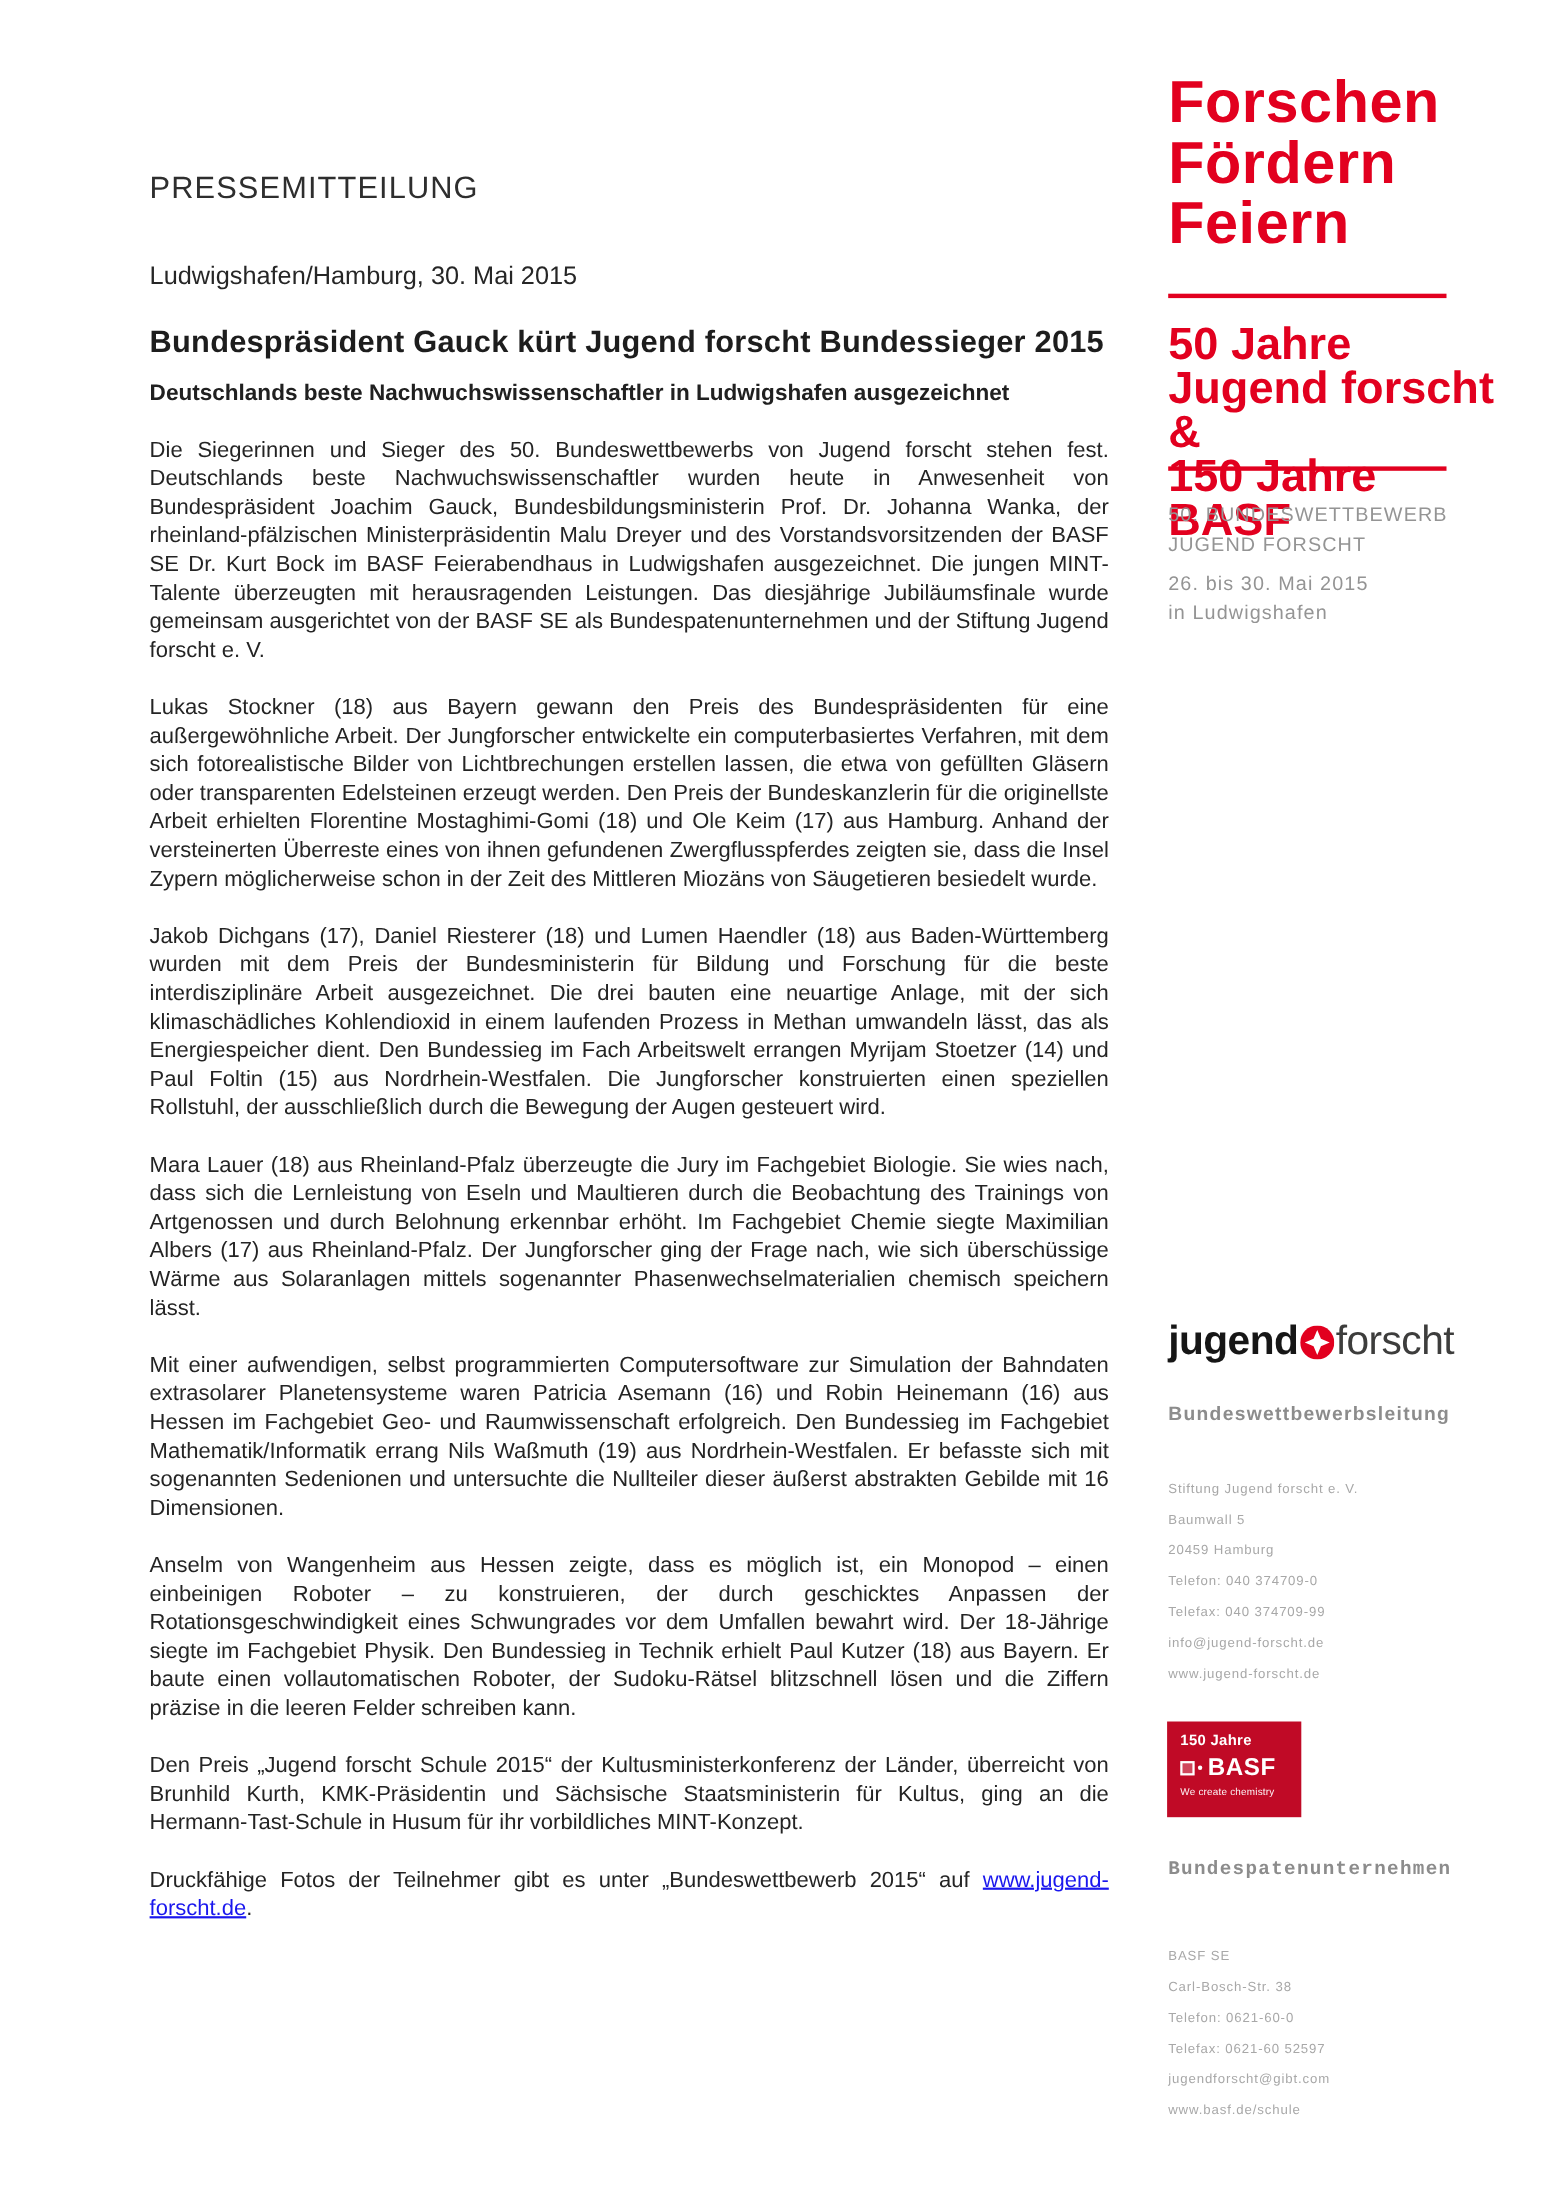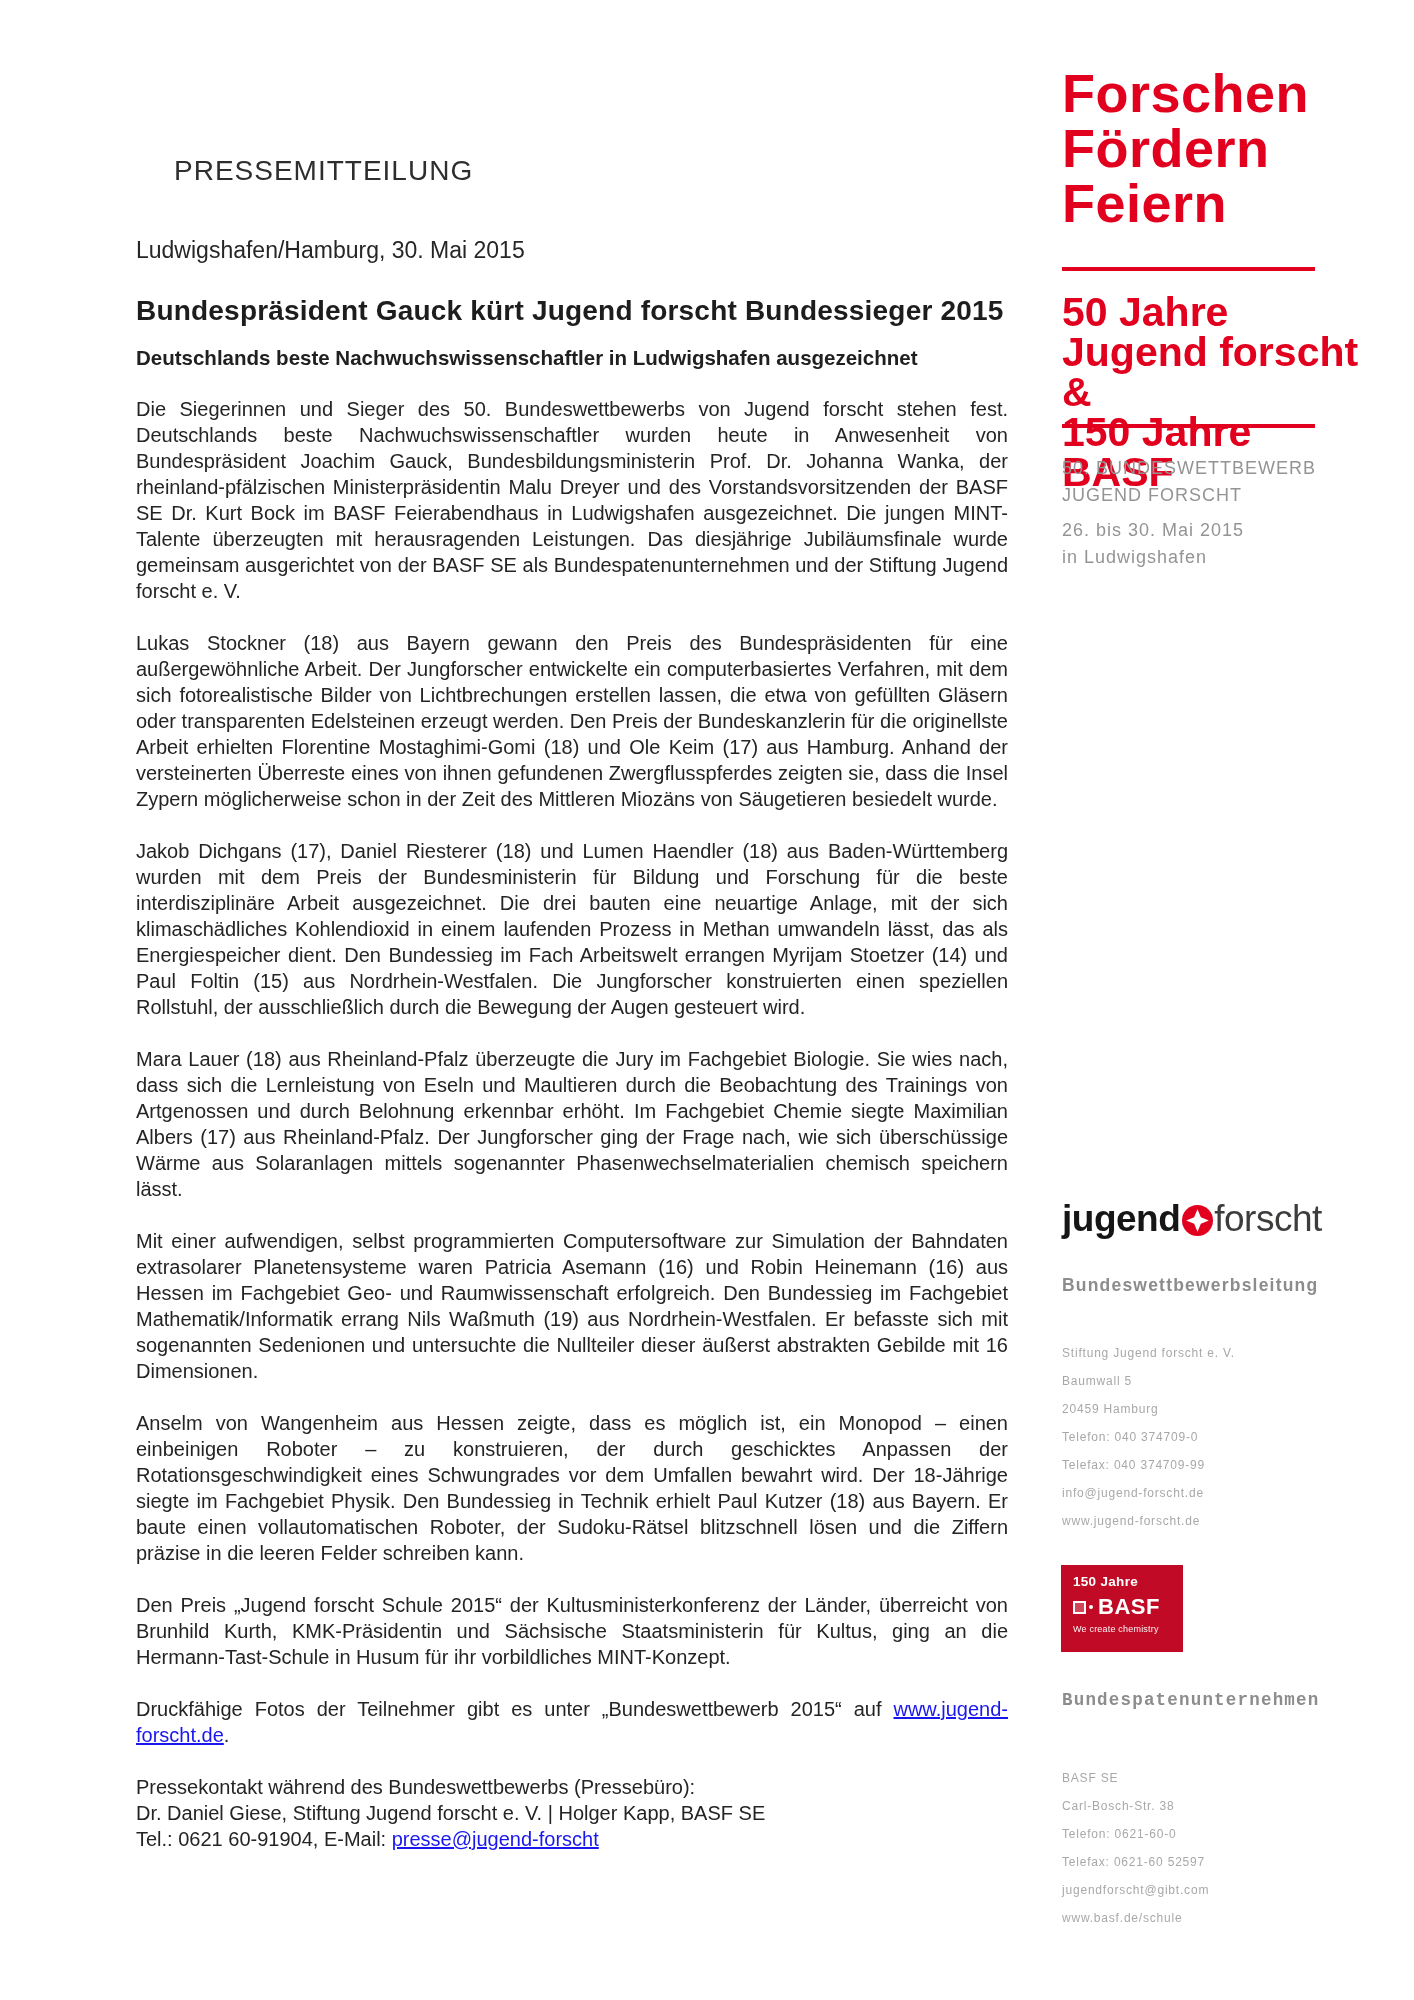--- a/index.html
+++ b/index.html
@@ -8,21 +8,21 @@
     position:relative;
     width:1414px; height:2000px;
     font-family:"Liberation Sans", sans-serif;
     color:#242424;
     overflow:hidden;
   }
   .page { position:absolute; inset:0; background:#fff; }
 
   
   .main-col { position:absolute; left:136px; top:155px; width:872px; }
-  .kicker { font-size:28px; letter-spacing:1px; color:#2e2e2e; font-weight:400;margin-left:38px; }
+  .kicker { font-size:28px; letter-spacing:1px; color:#2e2e2e; font-weight:400; }
   .dateline { margin-top:50px; font-size:23px; color:#262626; }
   .headline { margin-top:31px; font-size:28px; font-weight:700; color:#1d1d1d; letter-spacing:.2px; }
   .subheadline { margin-top:19px; font-size:20.5px; font-weight:700; color:#202020; }
   p.body-par {
     margin-top:26px;
     font-size:20px; line-height:26px;
     text-align:justify; text-justify:inter-word;
     color:#242424;
   }
   .contact-block { margin-top:26px; font-size:20px; line-height:26px; color:#242424; }
@@ -78,25 +78,20 @@
     <p class="body-par">Die Siegerinnen und Sieger des 50. Bundeswettbewerbs von Jugend forscht stehen fest. Deutschlands beste Nachwuchswissenschaftler wurden heute in Anwesenheit von Bundespräsident Joachim Gauck, Bundesbildungsministerin Prof. Dr. Johanna Wanka, der rheinland-pfälzischen Ministerpräsidentin Malu Dreyer und des Vorstandsvorsitzenden der BASF SE Dr. Kurt Bock im BASF Feierabendhaus in Ludwigshafen ausgezeichnet. Die jungen MINT-Talente überzeugten mit herausragenden Leistungen. Das diesjährige Jubiläumsfinale wurde gemeinsam ausgerichtet von der BASF SE als Bundespatenunternehmen und der Stiftung Jugend forscht e. V.</p>
     <p class="body-par">Lukas Stockner (18) aus Bayern gewann den Preis des Bundespräsidenten für eine außergewöhnliche Arbeit. Der Jungforscher entwickelte ein computerbasiertes Verfahren, mit dem sich fotorealistische Bilder von Lichtbrechungen erstellen lassen, die etwa von gefüllten Gläsern oder transparenten Edelsteinen erzeugt werden. Den Preis der Bundeskanzlerin für die originellste Arbeit erhielten Florentine Mostaghimi-Gomi (18) und Ole Keim (17) aus Hamburg. Anhand der versteinerten Überreste eines von ihnen gefundenen Zwergflusspferdes zeigten sie, dass die Insel Zypern möglicherweise schon in der Zeit des Mittleren Miozäns von Säugetieren besiedelt wurde.</p>
     <p class="body-par">Jakob Dichgans (17), Daniel Riesterer (18) und Lumen Haendler (18) aus Baden-Württemberg wurden mit dem Preis der Bundesministerin für Bildung und Forschung für die beste interdisziplinäre Arbeit ausgezeichnet. Die drei bauten eine neuartige Anlage, mit der sich klimaschädliches Kohlendioxid in einem laufenden Prozess in Methan umwandeln lässt, das als Energiespeicher dient. Den Bundessieg im Fach Arbeitswelt errangen Myrijam Stoetzer (14) und Paul Foltin (15) aus Nordrhein-Westfalen. Die Jungforscher konstruierten einen speziellen Rollstuhl, der ausschließlich durch die Bewegung der Augen gesteuert wird.</p>
     <p class="body-par">Mara Lauer (18) aus Rheinland-Pfalz überzeugte die Jury im Fachgebiet Biologie. Sie wies nach, dass sich die Lernleistung von Eseln und Maultieren durch die Beobachtung des Trainings von Artgenossen und durch Belohnung erkennbar erhöht. Im Fachgebiet Chemie siegte Maximilian Albers (17) aus Rheinland-Pfalz. Der Jungforscher ging der Frage nach, wie sich überschüssige Wärme aus Solaranlagen mittels sogenannter Phasenwechselmaterialien chemisch speichern lässt.</p>
     <p class="body-par">Mit einer aufwendigen, selbst programmierten Computersoftware zur Simulation der Bahndaten extrasolarer Planetensysteme waren Patricia Asemann (16) und Robin Heinemann (16) aus Hessen im Fachgebiet Geo- und Raumwissenschaft erfolgreich. Den Bundessieg im Fachgebiet Mathematik/Informatik errang Nils Waßmuth (19) aus Nordrhein-Westfalen. Er befasste sich mit sogenannten Sedenionen und untersuchte die Nullteiler dieser äußerst abstrakten Gebilde mit 16 Dimensionen.</p>
     <p class="body-par">Anselm von Wangenheim aus Hessen zeigte, dass es möglich ist, ein Monopod – einen einbeinigen Roboter – zu konstruieren, der durch geschicktes Anpassen der Rotationsgeschwindigkeit eines Schwungrades vor dem Umfallen bewahrt wird. Der 18-Jährige siegte im Fachgebiet Physik. Den Bundessieg in Technik erhielt Paul Kutzer (18) aus Bayern. Er baute einen vollautomatischen Roboter, der Sudoku-Rätsel blitzschnell lösen und die Ziffern präzise in die leeren Felder schreiben kann.</p>
     <p class="body-par">Den Preis „Jugend forscht Schule 2015“ der Kultusministerkonferenz der Länder, überreicht von Brunhild Kurth, KMK-Präsidentin und Sächsische Staatsministerin für Kultus, ging an die Hermann-Tast-Schule in Husum für ihr vorbildliches MINT-Konzept.</p>
 
     <p class="body-par"><span>Druckfähige Fotos der Teilnehmer gibt es unter „Bundeswettbewerb 2015“ auf </span><a class="doc-link">www.jugend-forscht.de</a><span>.</span></p>
 
-    <div class="contact-block">
-      <div>Pressekontakt während des Bundeswettbewerbs (Pressebüro):</div>
-      <div>Dr. Daniel Giese, Stiftung Jugend forscht e. V. | Holger Kapp, BASF SE</div>
-      <div><span>Tel.: 0621 60-91904, E-Mail: </span><a class="doc-link">presse@jugend-forscht</a></div>
-    </div>
   </div>
 
   <div class="sb campaign">
     <div>Forschen</div>
     <div>Fördern</div>
     <div>Feiern</div>
   </div>
 
   <div class="red-rule rule-1"></div>
 

